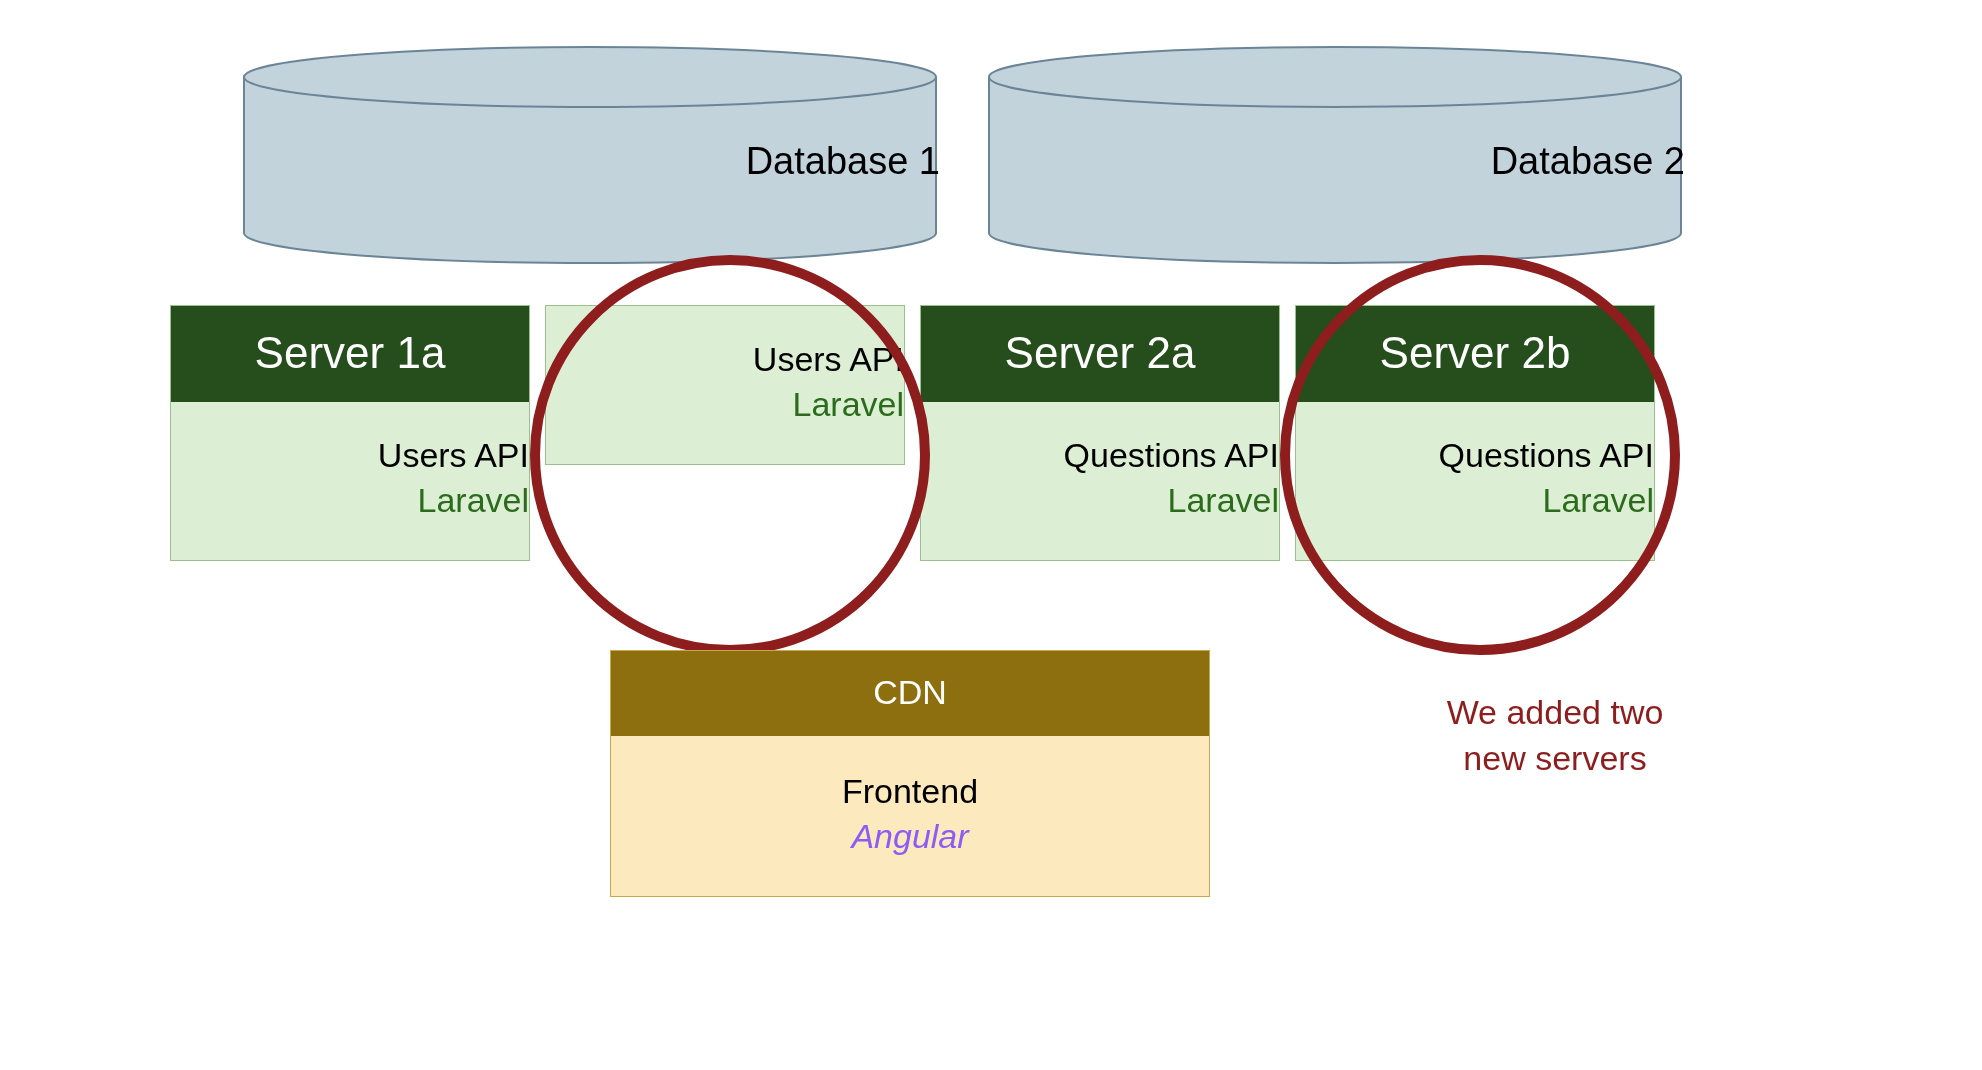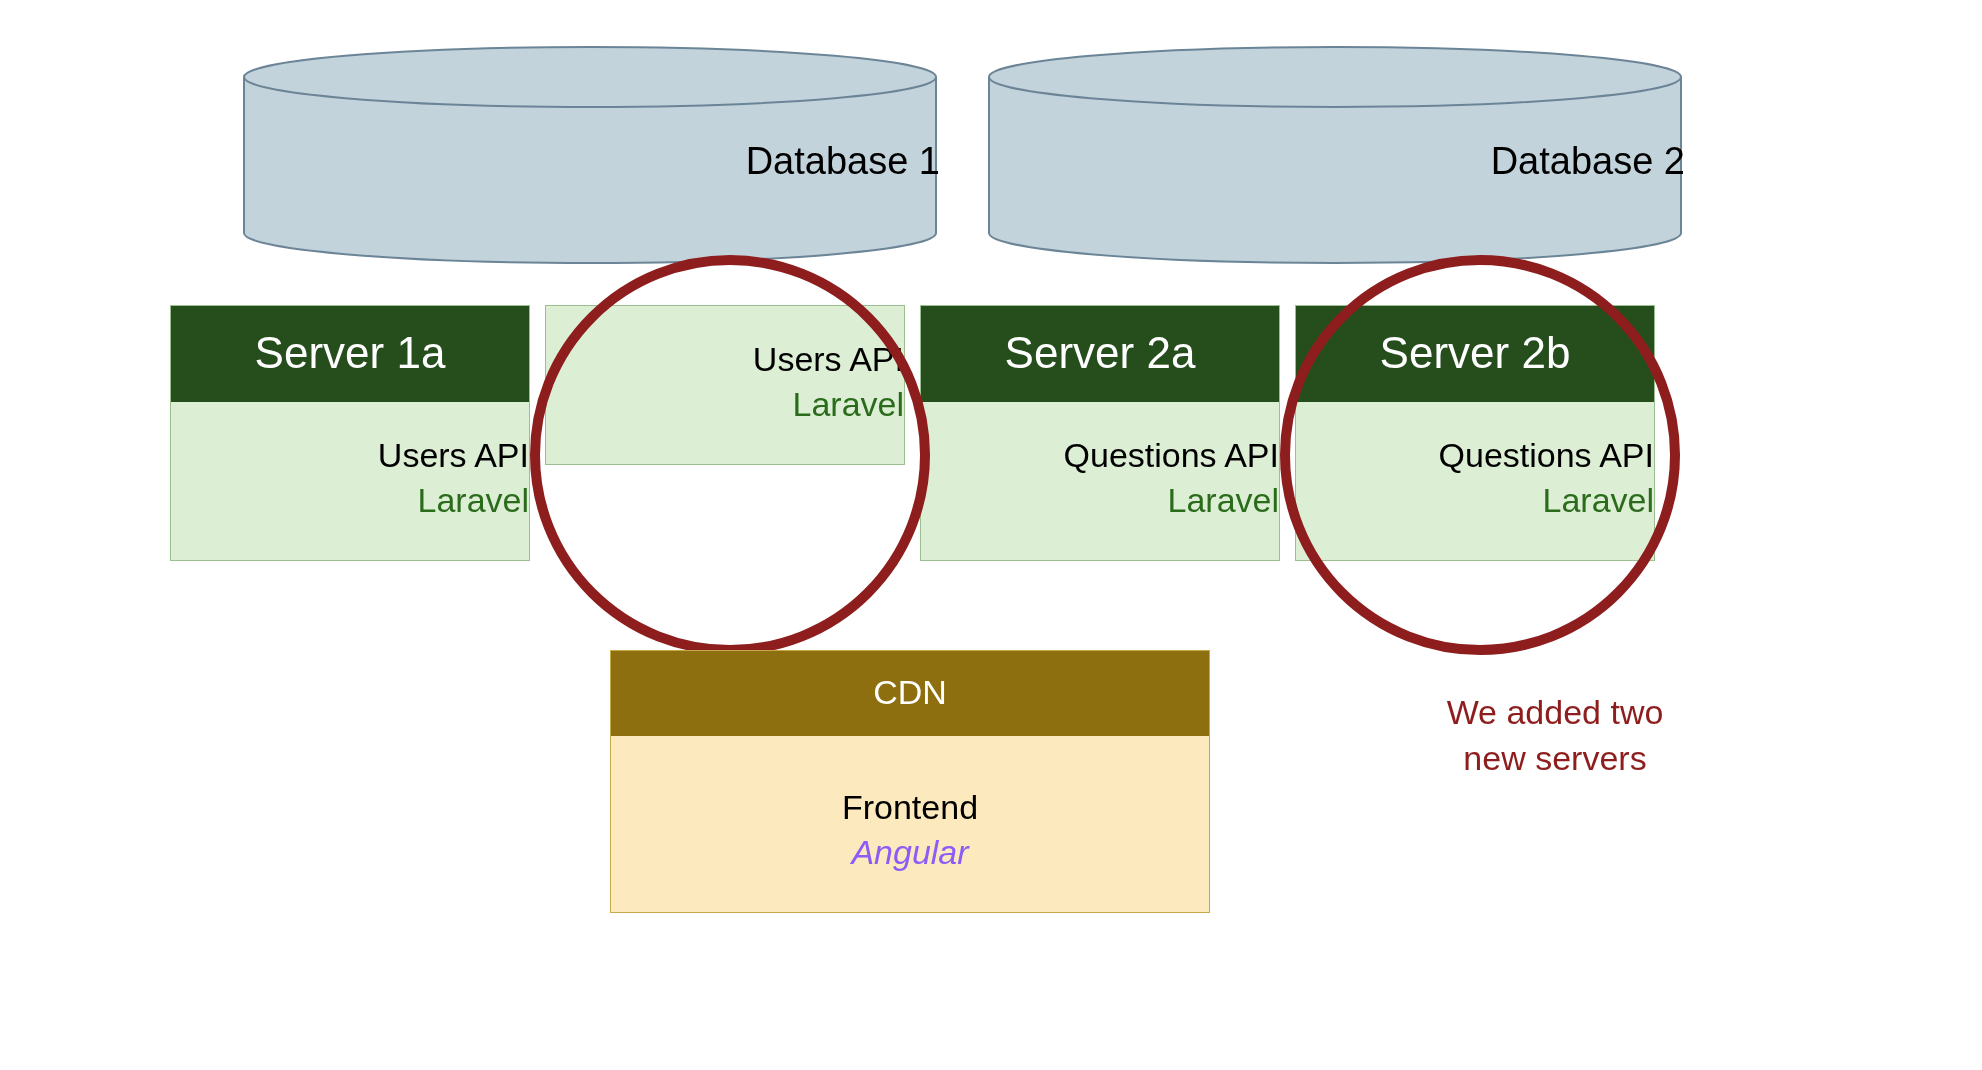--- a/index.html
+++ b/index.html
@@ -66,21 +66,21 @@
   }
   .cdnHeader {
     background: #8d6f0f;
     color: #fff;
     font-size: 34px;
     text-align: center;
     padding: 22px 0 24px 0;
   }
   .cdnBody {
     text-align: center;
-    padding: 52px 0 40px 0;
+    padding: 36px 0 40px 0;
   }
   .cdnBody .api {
     font-size: 34px;
     color: #000;
   }
   .cdnBody .tech {
     font-size: 34px;
     font-style: italic;
     color: #8b5cf6;
     margin-top: 6px;

